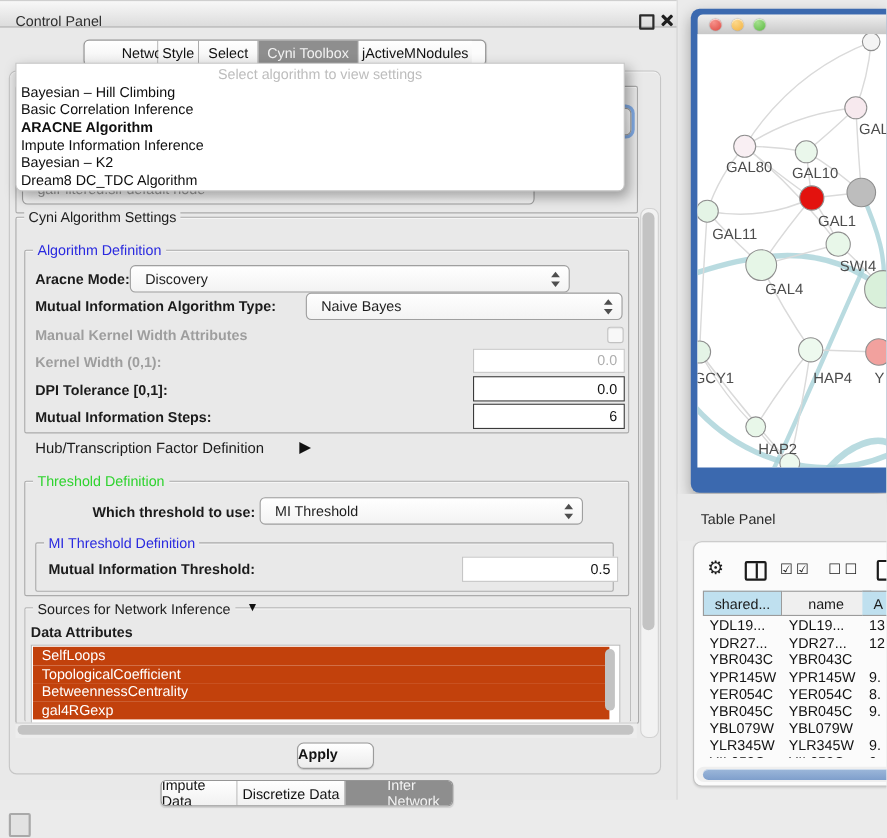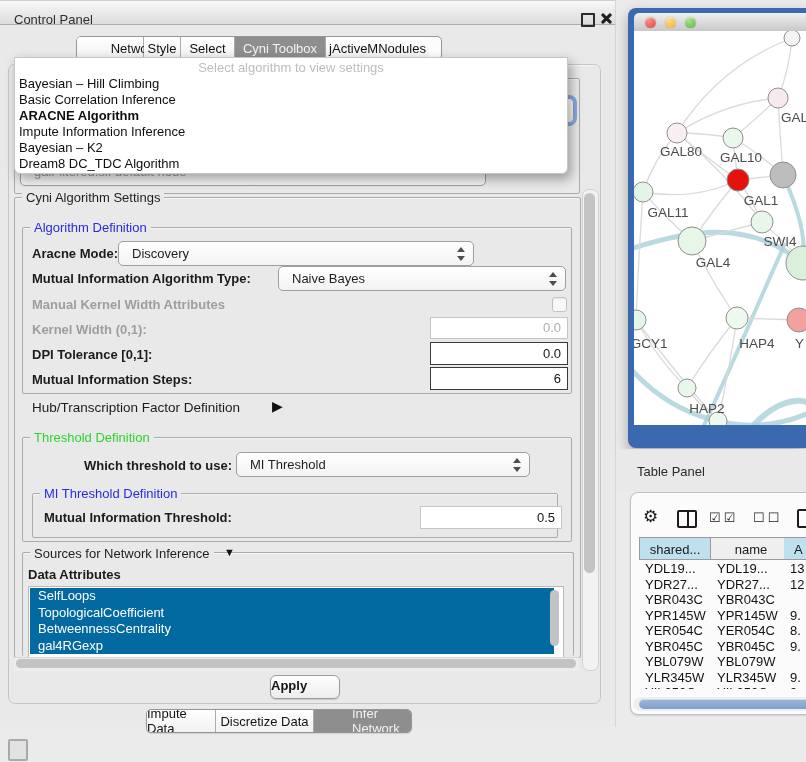--- a/index.html
+++ b/index.html
@@ -45,21 +45,21 @@
   .checkbox{width:13px;height:13px;background:#F8F8F8;border:1px solid #C2C2C2;border-radius:3px;box-shadow:inset 0 1px 1px rgba(0,0,0,.07);}
   .tri{font-size:11px;color:#111;}
   
   .popup{left:14px;top:57px;width:552px;height:115px;background:#FFFFFF;border:1px solid #C6C6C6;
          border-radius:0 0 6px 6px;box-shadow:3px 5px 12px rgba(0,0,0,.35);z-index:40;}
   .popup .prompt{position:absolute;left:0;top:2px;width:100%;text-align:center;font-size:13px;color:#BDBDBD;}
   .popup .pitem{position:absolute;left:4px;right:4px;height:16px;line-height:16px;font-size:13px;color:#0E0E0E;white-space:nowrap;}
   .popup .pitem.boldsel{font-weight:bold;}
   
   .listbox{background:#FFFFFF;border:1px solid #B9B9B9;}
-  .litem{position:absolute;left:1px;width:516px;height:16.5px;line-height:16.5px;background:#0369a1;
+  .litem{position:absolute;left:1px;width:516px;height:16.5px;line-height:16.5px;background:#c2410c;
          color:#FFFFFF;font-size:13px;padding-left:8px;}
   
   .sbtrack-v{background:#F2F2F2;border:1px solid #D2D2D2;border-radius:7px;}
   .sbthumb{background:#C3C3C3;border-radius:6px;}
   
   .pushbtn{background:linear-gradient(#FFFFFF,#ECECEC);border:1px solid #9C9C9C;border-radius:6px;
            font-size:13px;color:#141414;line-height:20px;box-shadow:0 1px 1px rgba(0,0,0,.15);font-weight:bold;}
   
   .dockicon{left:8px;top:739px;width:16px;height:18px;border:2px solid #A9A9A9;background:#E2E2E2;border-radius:2px;}
   
@@ -150,21 +150,21 @@
     <div class="pitem" style="top:98px;">Dream8 DC_TDC Algorithm</div>
   </div>
 
   <div class="abs groupbox" style="left:14px;top:197px;width:565px;height:459px;"></div>
   <span class="abs grouptitle" style="left:22px;top:190px;">Cyni Algorithm Settings</span>
 
   <div class="abs groupbox" style="left:22px;top:227px;width:548px;height:165px;"></div>
   <span class="abs grouptitle t-blue" style="left:30px;top:220px;">Algorithm Definition</span>
 
   <span class="abs blabel" style="left:32px;top:246px;">Aracne Mode:</span>
-  <div class="abs combo" style="left:118px;top:241px;width:356px;height:25px;">
+  <div class="abs combo" style="left:118px;top:241px;width:400px;height:25px;">
     <span>Discovery</span>
     <span class="spin">
         <i class="up"></i>
         <i class="dn"></i>
       </span>
   </div>
 
   <span class="abs blabel" style="left:32px;top:271px;">Mutual Information Algorithm Type:</span>
   <div class="abs combo" style="left:278px;top:266px;width:288px;height:25px;">
     <span>Naive Bayes</span>

